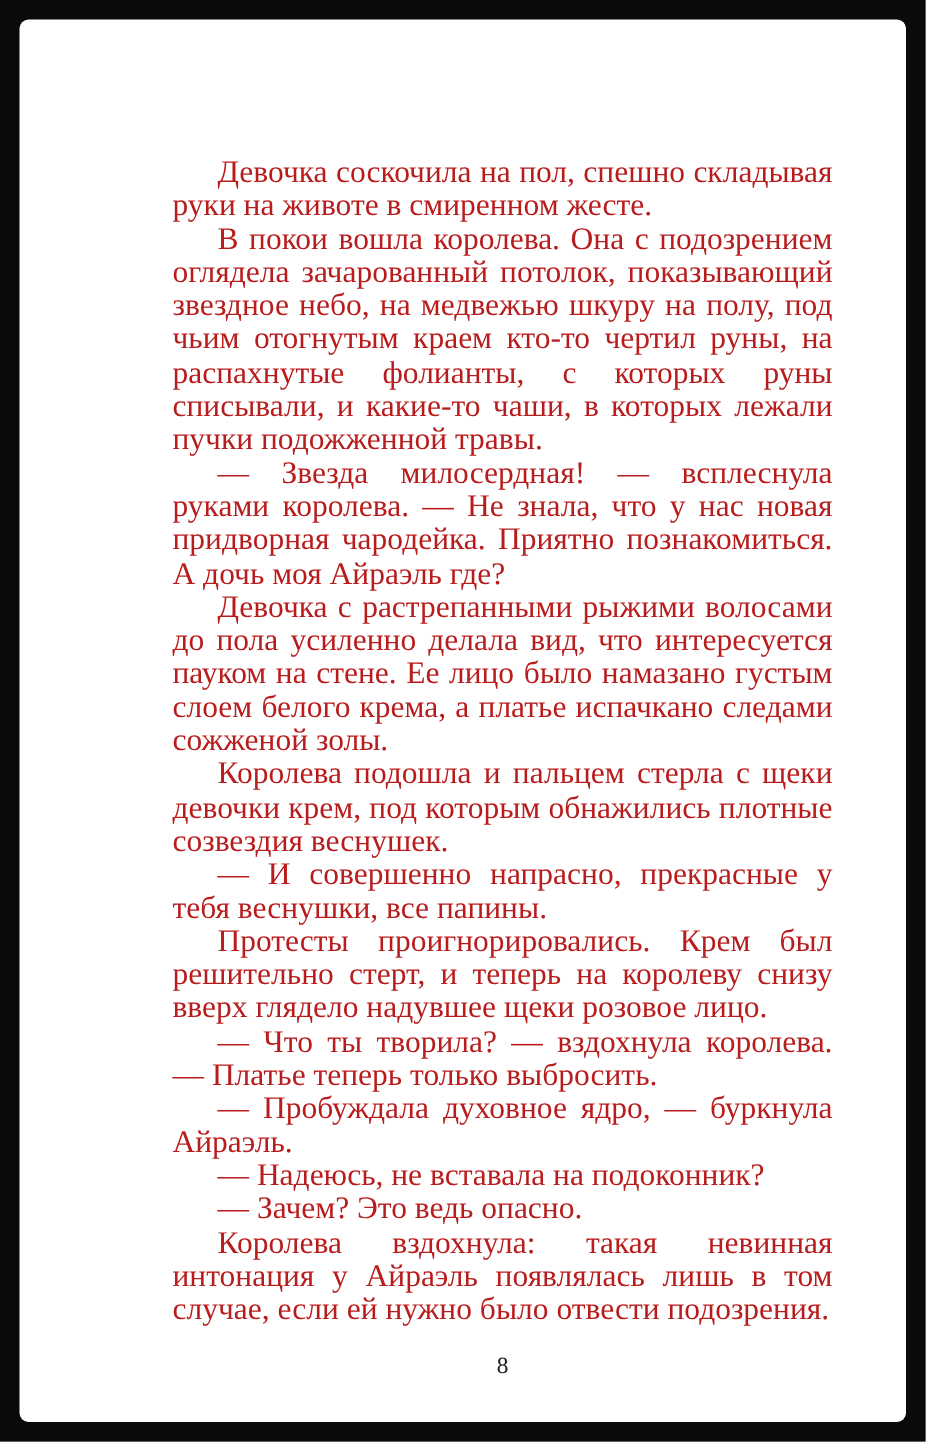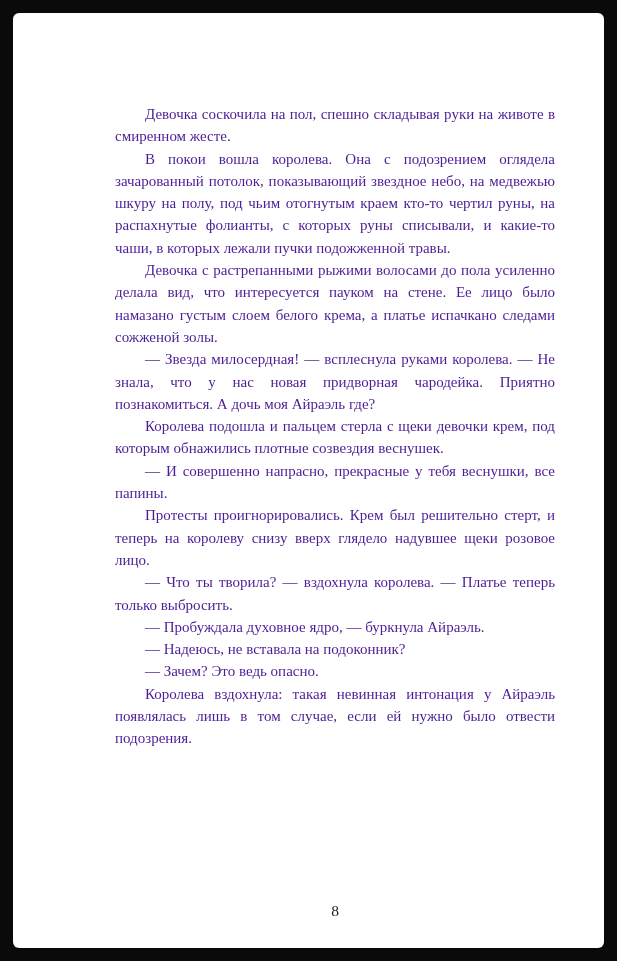--- a/index.html
+++ b/index.html
@@ -24,22 +24,22 @@
     box-sizing: border-box;
     position: relative;
     width: 100%;
     height: 100%;
     background: #ffffff;
     border-radius: 6px;
     padding: 90px 49px 70px 102px;
     overflow: hidden;
   }
   .text-block {
-    color: #4c1d95;
-    font-size: 15px;
+    color: #b91c1c;
+    font-size: 21px;
     line-height: 22.3px;
     text-align: justify;
     hyphens: auto;
     -webkit-hyphens: auto;
   }
   .para {
     margin: 0;
     text-indent: 30px;
   }
   .page-number {
@@ -56,23 +56,23 @@
 <body>
 
 <div class="frame">
   <div class="page">
     <div class="text-block">
 
         <p class="para">Девочка соскочила на пол, спешно складывая руки на животе в смиренном жесте.</p>
 
         <p class="para">В покои вошла королева. Она с подозрением оглядела зачарованный потолок, показывающий звездное небо, на медвежью шкуру на полу, под чьим отогнутым краем кто-то чертил руны, на распахнутые фолианты, с которых руны списывали, и какие-то чаши, в которых лежали пучки подожженной травы.</p>
 
+        <p class="para">— Звезда милосердная! — всплеснула руками королева. — Не знала, что у нас новая придворная чародейка. Приятно познакомиться. А дочь моя Айраэль где?</p>
+
         <p class="para">Девочка с растрепанными рыжими волосами до пола усиленно делала вид, что интересуется пауком на стене. Ее лицо было намазано густым слоем белого крема, а платье испачкано следами сожженой золы.</p>
-
-        <p class="para">— Звезда милосердная! — всплеснула руками королева. — Не знала, что у нас новая придворная чародейка. Приятно познакомиться. А дочь моя Айраэль где?</p>
 
         <p class="para">Королева подошла и пальцем стерла с щеки девочки крем, под которым обнажились плотные созвездия веснушек.</p>
 
 
 
         <p class="para">— И совершенно напрасно, прекрасные у тебя веснушки, все папины.</p>
 
 
         <p class="para">Протесты проигнорировались. Крем был решительно стерт, и теперь на королеву снизу вверх глядело надувшее щеки розовое лицо.</p>
 

